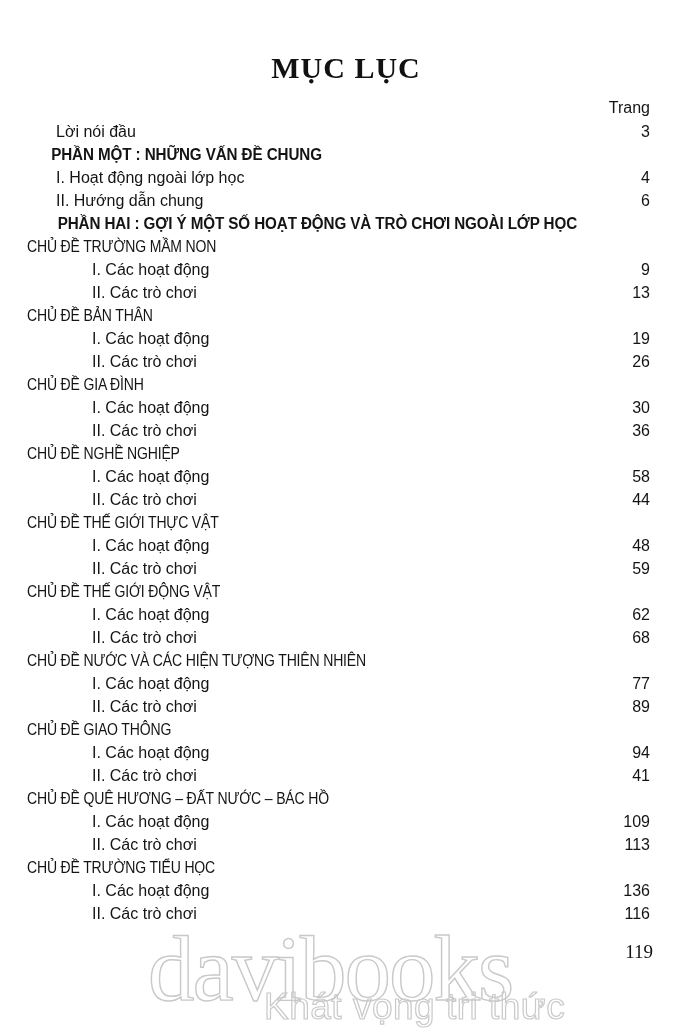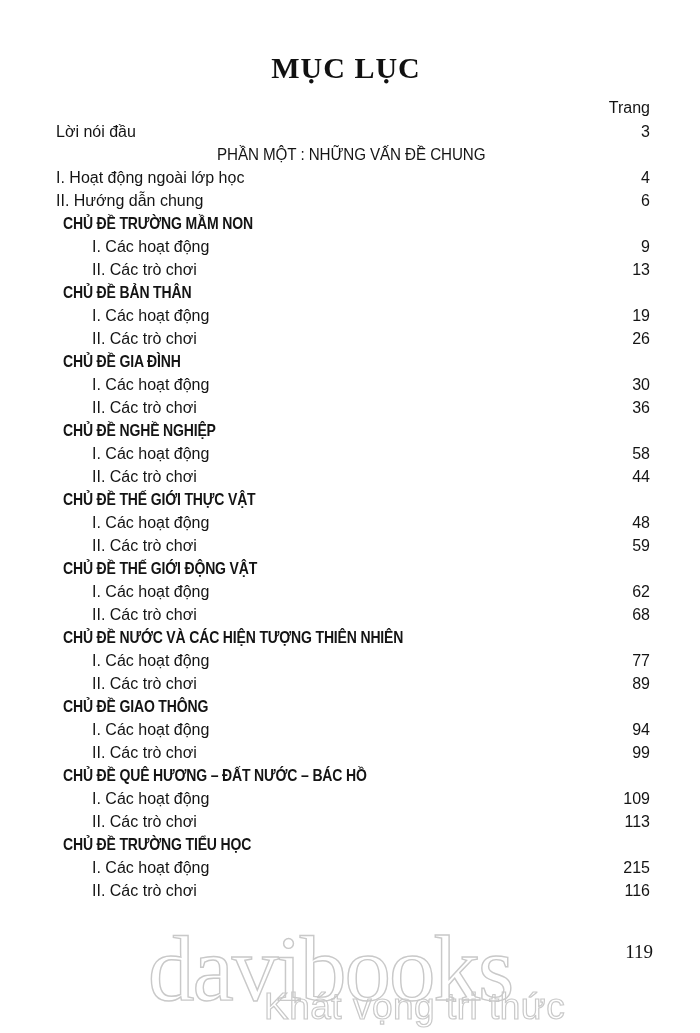--- a/index.html
+++ b/index.html
@@ -44,32 +44,32 @@
     display: flex;
     align-items: center;
     padding-left: 56px;
     padding-right: 50px;
     font-size: 16px;
     white-space: nowrap;
   }
   .row .label { flex: 1 1 auto; }
   .row .page-no { flex: 0 0 auto; text-align: right; }
   .row.section {
-    font-weight: 400;
-    justify-content: center;
+    font-weight: 700;
+    justify-content: flex-start;
     padding-left: 44px;
     padding-right: 42px;
   }
   .row.section .label {
     flex: 0 0 auto;
     transform: scaleX(0.95);
     transform-origin: 50% 50%;
     letter-spacing: -0.1px;
   }
-  .row.chapter { font-weight: 700; padding-left: 27px; margin-left: 36px; }
+  .row.chapter { font-weight: 400; padding-left: 27px; }
   .row.chapter .label {
     transform: scaleX(0.85);
     transform-origin: 0 50%;
     letter-spacing: -0.2px;
     font-size: 16.5px;
   }
   .row.subitem { padding-left: 84px; margin-left: 8px; }
   .current-page {
     position: absolute;
     top: 941px; right: 47px;
@@ -125,20 +125,23 @@
         <span class="label">PHẦN MỘT : NHỮNG VẤN ĐỀ CHUNG</span>
       </div>
       <div class="row item">
         <span class="label">I. Hoạt động ngoài lớp học</span>
         <span class="page-no">4</span>
       </div>
       <div class="row item">
         <span class="label">II. Hướng dẫn chung</span>
         <span class="page-no">6</span>
       </div>
+      <div class="row section">
+        <span class="label">PHẦN HAI : GỢI Ý MỘT SỐ HOẠT ĐỘNG VÀ TRÒ CHƠI NGOÀI LỚP HỌC</span>
+      </div>
       <div class="row chapter">
         <span class="label">CHỦ ĐỀ TRƯỜNG MẦM NON</span>
       </div>
       <div class="row subitem">
         <span class="label">I. Các hoạt động</span>
         <span class="page-no">9</span>
       </div>
       <div class="row subitem">
         <span class="label">II. Các trò chơi</span>
         <span class="page-no">13</span>
@@ -211,39 +214,39 @@
       </div>
       <div class="row chapter">
         <span class="label">CHỦ ĐỀ GIAO THÔNG</span>
       </div>
       <div class="row subitem">
         <span class="label">I. Các hoạt động</span>
         <span class="page-no">94</span>
       </div>
       <div class="row subitem">
         <span class="label">II. Các trò chơi</span>
-        <span class="page-no">99</span>
+        <span class="page-no">41</span>
       </div>
       <div class="row chapter">
         <span class="label">CHỦ ĐỀ QUÊ HƯƠNG – ĐẤT NƯỚC – BÁC HỒ</span>
       </div>
       <div class="row subitem">
         <span class="label">I. Các hoạt động</span>
         <span class="page-no">109</span>
       </div>
       <div class="row subitem">
         <span class="label">II. Các trò chơi</span>
         <span class="page-no">113</span>
       </div>
       <div class="row chapter">
         <span class="label">CHỦ ĐỀ TRƯỜNG TIỂU HỌC</span>
       </div>
       <div class="row subitem">
         <span class="label">I. Các hoạt động</span>
-        <span class="page-no">215</span>
+        <span class="page-no">136</span>
       </div>
       <div class="row subitem">
         <span class="label">II. Các trò chơi</span>
         <span class="page-no">116</span>
       </div>
     </div>
 
   <div class="current-page">119</div>
 
 </div>

